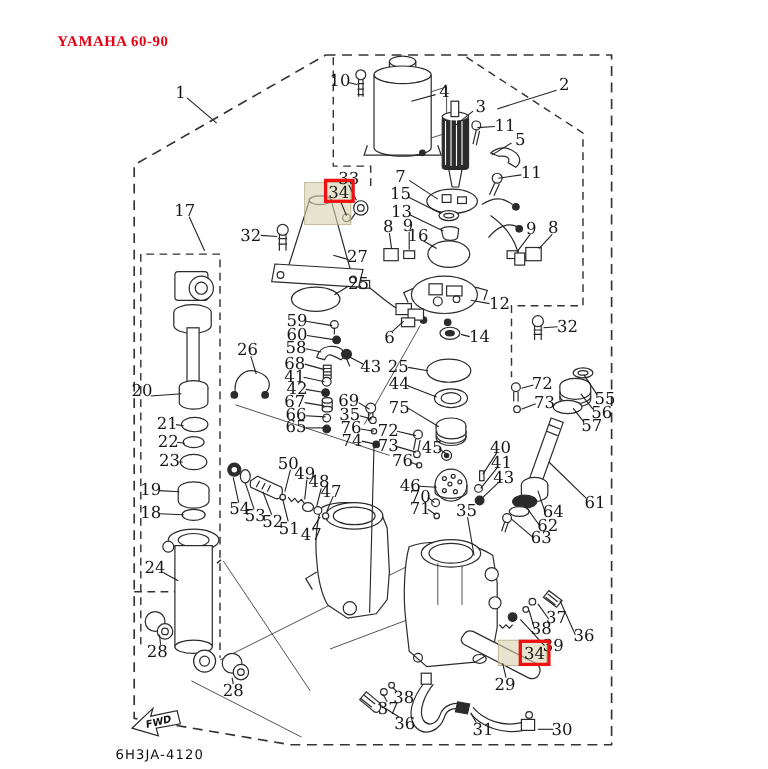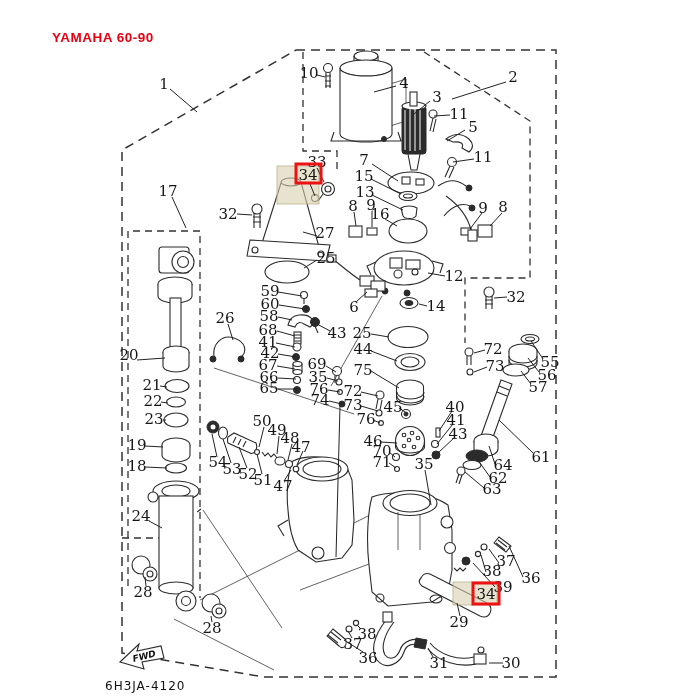--- a/index.html
+++ b/index.html
@@ -1,18 +1,18 @@
 <!DOCTYPE html>
 <html><head>
 <meta charset="utf-8">
 <style>
   html,body{margin:0;padding:0;background:#fff;}
   .stage{position:relative;width:698px;height:699px;background:#ffffff;overflow:hidden;
          font-family:"DejaVu Serif", serif;}
-  .title{position:absolute;left:52px;top:30px;font-family:Liberation Sans, sans-serif;
+  .title{position:absolute;left:52px;top:30px;font-family:Liberation Serif, serif;
          font-weight:bold;font-size:13.5px;letter-spacing:.5px;color:#e60012;}
   svg{position:absolute;left:0;top:0;}
   .ln{stroke:#2b2b2b;stroke-width:1.1;fill:none;}
   .f{stroke:#2b2b2b;stroke-width:1.1;fill:#ffffff;}
   .d{stroke:#2b2b2b;stroke-width:1;fill:#2b2b2b;}
   .thin{stroke:#3a3a3a;stroke-width:.8;fill:none;}
   .dash1{stroke:#333;stroke-width:1.5;fill:none;stroke-dasharray:9 6;}
   .dash2{stroke:#333;stroke-width:1.3;fill:none;stroke-dasharray:7 5;}
   .lead{stroke:#222;stroke-width:1;}
   .plbl{font-family:"DejaVu Serif",serif;font-size:15px;fill:#161616;}

